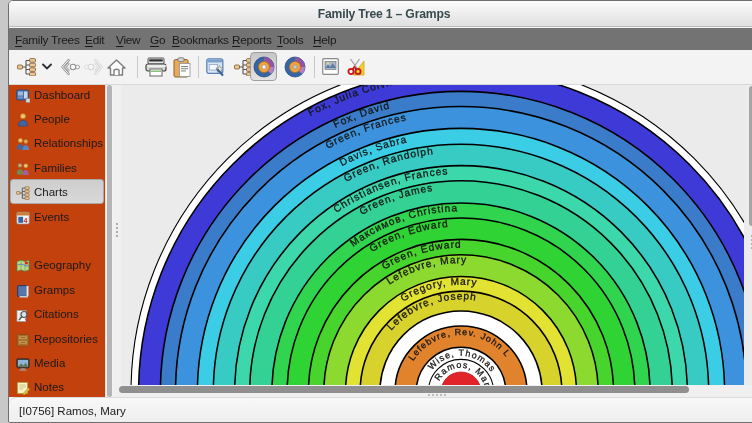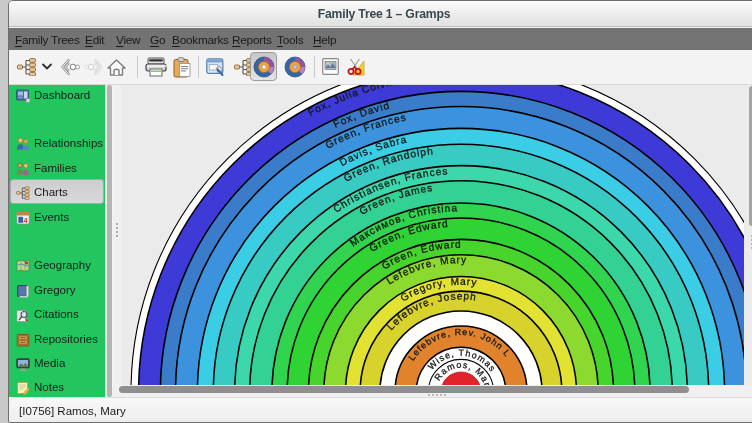--- a/index.html
+++ b/index.html
@@ -9,21 +9,21 @@
 #titlebar { position:absolute; left:0; top:0; width:100%; height:26px;
   background:linear-gradient(#fbfbfb,#e0e0e0); border-bottom:1px solid #bdbdbd;
   text-align:center; }
 #titlebar span { display:inline-block; margin-top:6px; font-size:12.2px; letter-spacing:-0.2px; font-weight:bold; color:#38494e;}
 #menubar { position:absolute; left:0; top:27px; width:100%; height:22px; background:#737373; }
 #menubar span { position:absolute; top:5px; font-size:11.8px; letter-spacing:-0.25px; color:#1a1a1a; }
 #menubar u { text-decoration:underline; text-underline-offset:2px; }
 #toolbar { position:absolute; left:0; top:49px; width:100%; height:35px; background:#f3f3f3;
   border-bottom:1px solid #d8d8d8;}
 .sep { position:absolute; top:6px; width:1px; height:22px; background:#c8c8c8; }
-#sidebar { position:absolute; left:0; top:84px; width:96px; height:312px; background:#22c55e; }
+#sidebar { position:absolute; left:0; top:84px; width:96px; height:312px; background:#c2410c; }
 .sbitem { position:absolute; left:0; width:96px; height:24px; }
 .sbitem .lbl { position:absolute; left:25px; top:5px; font-size:11.5px; color:#1a1a1a; white-space:nowrap;}
 .sbitem .ic { position:absolute; left:7px; top:5px; width:14px; height:14px; }
 .sbsel { position:absolute; left:1px; top:-2px; width:94px; height:25px; border:1px solid #a8a8a8;
   border-radius:3px; background:linear-gradient(#cdcdcd,#d9d9d9); }
 #sbscroll { position:absolute; left:96px; top:84px; width:7px; height:312px; background:#f1f1f1; border-left:1px solid #e0e0e0;}
 #sbthumb { position:absolute; left:1px; top:0px; width:5px; height:312px; background:#b4b4b4; border-radius:3px;}
 #splitter { position:absolute; left:104px; top:84px; width:8px; height:312px; background:#f0f0f0; }
 #canvas { position:absolute; left:112px; top:84px; width:625px; height:300px; overflow:hidden; background:#ebebeb;}
 #vscroll { position:absolute; left:737px; top:84px; width:14px; height:300px; background:#ececec;}
@@ -155,20 +155,27 @@
     <div class="sbitem" style="top:-1.4px">
         <svg class="ic" width="14" height="14" viewBox="0 0 14 14">
           <rect x="0.5" y="1" width="12" height="10" rx="1" fill="#4a6ea9" stroke="#2d4a77" stroke-width="0.8"></rect>
           <rect x="2" y="2.5" width="5" height="4" fill="#9db9dd"></rect>
           <rect x="8" y="2.5" width="3.5" height="7" fill="#c8d6ea"></rect>
           <rect x="2" y="7.5" width="5" height="2" fill="#7b98c4"></rect>
           <rect x="10" y="9.5" width="4" height="4" fill="#d8d8d8" stroke="#888" stroke-width="0.6"></rect>
         </svg>
         <span class="lbl">Dashboard</span>
       </div>
+    <div class="sbitem" style="top:23.0px">
+        <svg class="ic" width="14" height="14" viewBox="0 0 14 14">
+          <circle cx="7" cy="3.2" r="2.6" fill="#f5c06a" stroke="#a97a2a" stroke-width="0.7"></circle>
+          <path d="M2.5 13 Q2.5 7.5 7 7.5 Q11.5 7.5 11.5 13 Z" fill="#3f67a5" stroke="#28497c" stroke-width="0.7"></path>
+        </svg>
+        <span class="lbl">People</span>
+      </div>
     <div class="sbitem" style="top:47.4px">
         <svg class="ic" width="14" height="14" viewBox="0 0 14 14">
           <circle cx="4.4" cy="3.4" r="2.2" fill="#f5c06a" stroke="#a97a2a" stroke-width="0.6"></circle>
           <path d="M1 12.5 Q1 7.3 4.4 7.3 Q7.8 7.3 7.8 12.5 Z" fill="#3f67a5"></path>
           <circle cx="9.8" cy="4.4" r="2" fill="#e8a95b" stroke="#a97a2a" stroke-width="0.6"></circle>
           <path d="M6.6 13 Q6.6 8.2 9.8 8.2 Q13 8.2 13 13 Z" fill="#5c85bd"></path>
         </svg>
         <span class="lbl">Relationships</span>
       </div>
     <div class="sbitem" style="top:71.8px">
@@ -210,21 +217,21 @@
         </svg>
         <span class="lbl">Geography</span>
       </div>
     <div class="sbitem" style="top:193.8px">
         <svg class="ic" width="14" height="14" viewBox="0 0 14 14">
           <rect x="1.5" y="1.5" width="10" height="11" rx="1" fill="#3d5a8a" stroke="#24365a" stroke-width="0.8"></rect>
           <rect x="2.5" y="2.3" width="8" height="9.4" fill="#5577ab"></rect>
           <rect x="10.5" y="2" width="2" height="10" fill="#e8e8e8" stroke="#999" stroke-width="0.5"></rect>
           <rect x="3.5" y="12" width="8.5" height="1.5" fill="#c8cbd4"></rect>
         </svg>
-        <span class="lbl">Gregory</span>
+        <span class="lbl">Gramps</span>
       </div>
     <div class="sbitem" style="top:218.2px">
         <svg class="ic" width="14" height="14" viewBox="0 0 14 14">
           <rect x="1" y="2.5" width="9" height="11" fill="#fdfdfd" stroke="#9a9a9a" stroke-width="0.8"></rect>
           <path d="M2.5 5 h6 M2.5 7 h6 M2.5 9 h4" stroke="#b8b8b8" stroke-width="0.8"></path>
           <circle cx="8" cy="6.5" r="3" fill="#cfe0f0" fill-opacity="0.6" stroke="#555" stroke-width="1.1"></circle>
           <path d="M5.8 8.8 L3.2 11.8" stroke="#555" stroke-width="1.4" stroke-linecap="round"></path>
           <path d="M8.5 10 l3.5 2.5 -1.5 1 Z" fill="#cc2222"></path>
         </svg>
         <span class="lbl">Citations</span>

